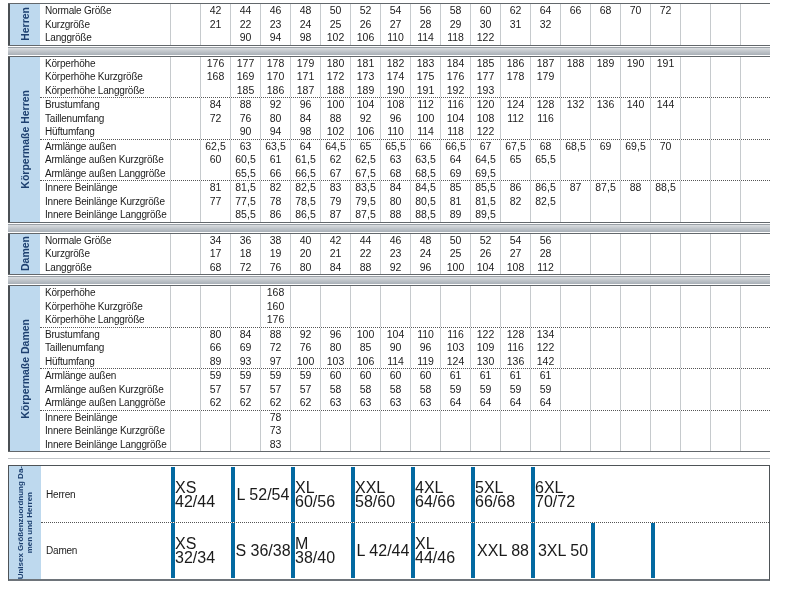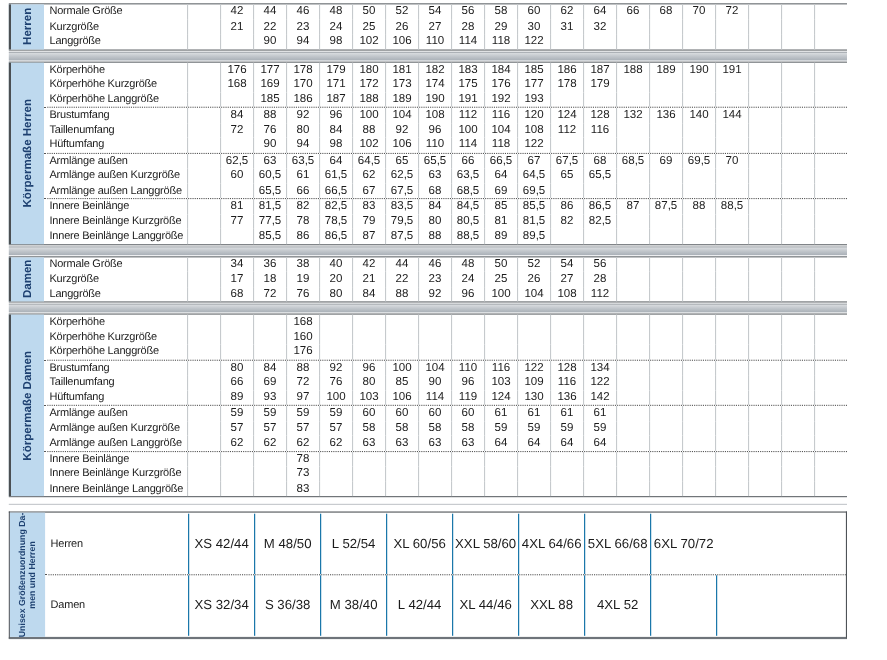--- a/index.html
+++ b/index.html
@@ -53,23 +53,23 @@
     font-size: 10px;
     letter-spacing: -0.2px;
     text-align: left;
     white-space: nowrap; overflow: hidden;
   }
   .sp { width: 30px; flex: 0 0 30px; border-left: 1px solid #c6cacd; }
   .v  { width: 30px; flex: 0 0 30px; border-left: 1px solid #c6cacd; text-align: center; }
   .pair { width: 60px; flex: 0 0 60px; border-left: 1px solid #c6cacd; text-align: center; }
   .wide {
     width: 60px; flex: 0 0 60px;
-    border-left: 1px solid #0369a1;
+    border-left: 4px solid #0369a1;
     display: flex; align-items: center; justify-content: center;
-    font-size: 12px;
+    font-size: 16px;
   }
   .unisex .lbl { display: flex; align-items: center; }
 
   .sep-bar {
     width: 762px; height: 8px; margin: 1px 0;
     background: linear-gradient(180deg, #dadde0 0%, #c2c7cc 45%, #a9b0b7 100%);
     border-top: 1px solid #9aa0a6;
   }
   .sep-gap { width: 762px; height: 13px; position: relative; }
   .sep-gap .gap-line {
@@ -834,38 +834,37 @@
   <div id="sec-4" class="section unisex">
       <div class="band">
         <span class="vtext">Unisex Größenzuordnung Da-
 men und Herren</span>
       </div>
       <div class="rows">
         <div class="group">
           <div class="row">
             <div class="cell lbl">Herren</div>
             <div class="cell wide">XS 42/44</div>
-            <div class="cell wide">M 48/50</div>
             <div class="cell wide">L 52/54</div>
             <div class="cell wide">XL 60/56</div>
             <div class="cell wide">XXL 58/60</div>
             <div class="cell wide">4XL 64/66</div>
             <div class="cell wide">5XL 66/68</div>
             <div class="cell wide">6XL 70/72</div>
           </div>
         </div>
         <div class="group">
           <div class="row">
             <div class="cell lbl">Damen</div>
             <div class="cell wide">XS 32/34</div>
             <div class="cell wide">S 36/38</div>
             <div class="cell wide">M 38/40</div>
             <div class="cell wide">L 42/44</div>
             <div class="cell wide">XL 44/46</div>
             <div class="cell wide">XXL 88</div>
-            <div class="cell wide">4XL 52</div>
+            <div class="cell wide">3XL 50</div>
             <div class="cell wide"></div>
             <div class="cell wide"></div>
           </div>
         </div>
       </div>
     </div>
 </div>
 
 </body></html>

